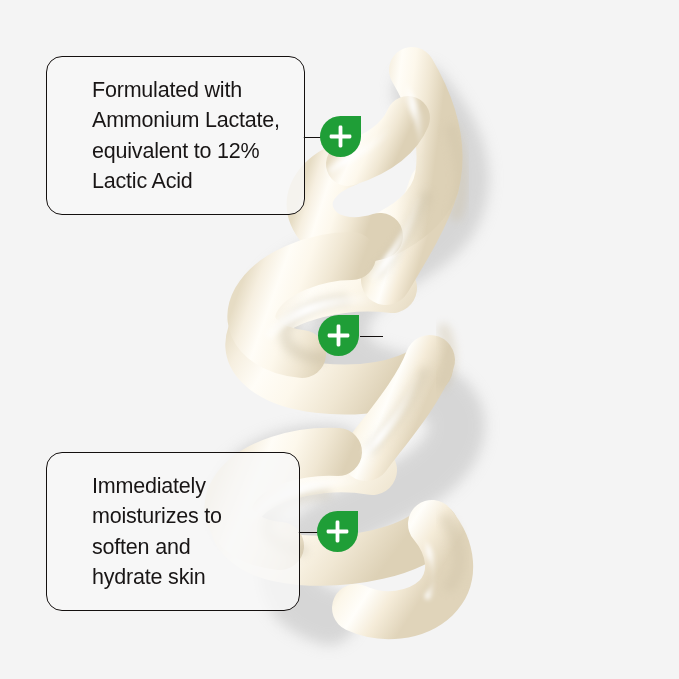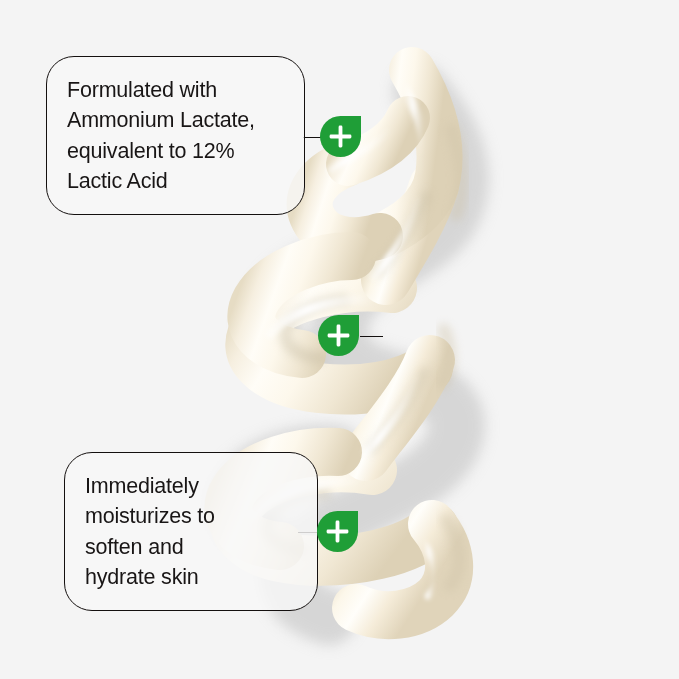--- a/index.html
+++ b/index.html
@@ -28,24 +28,25 @@
     width: 679px;
     height: 679px;
   }
 
   
   .callout {
     position: absolute;
     box-sizing: border-box;
     background: rgba(248, 248, 248, 0.82);
     border: 1.6px solid #14100f;
-    border-radius: 28px;
+    border-radius: 16px;
     display: flex;
     align-items: center;
     backdrop-filter: blur(0.5px);
+    padding-left: 25px;
   }
   .callout-text {
     font-size: 21.5px;
     line-height: 30.5px;
     color: #191616;
     letter-spacing: -0.2px;
     white-space: pre-line;
     padding: 0 20px;
     font-weight: 400;
   }
@@ -60,21 +61,20 @@
     left: 381px;
     top: 264px;
     width: 251px;
     height: 149px;
   }
   #callout-3 {
     left: 46px;
     top: 452px;
     width: 254px;
     height: 159px;
-    margin-left: 18px;
   }
 
   
   .connector {
     position: absolute;
     height: 1.6px;
     background: #14100f;
   }
   #connector-1 { left: 303px; top: 136.5px; width: 22px; }
   #connector-2 { left: 360px; top: 335.5px; width: 23px; }

